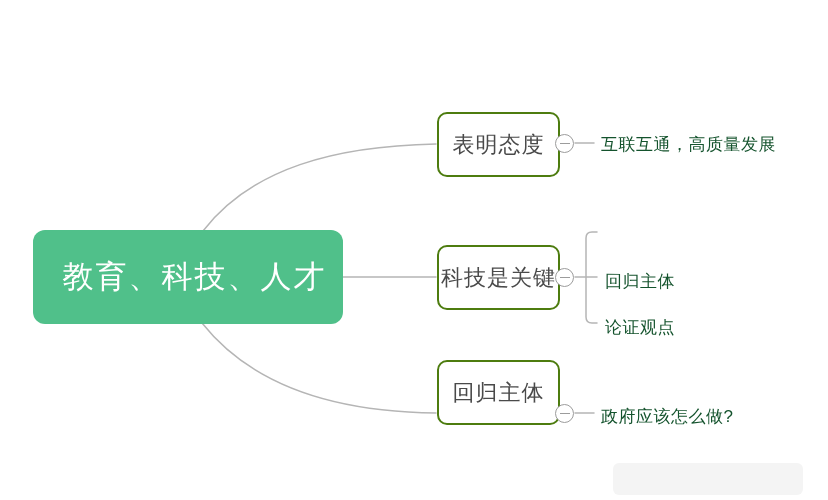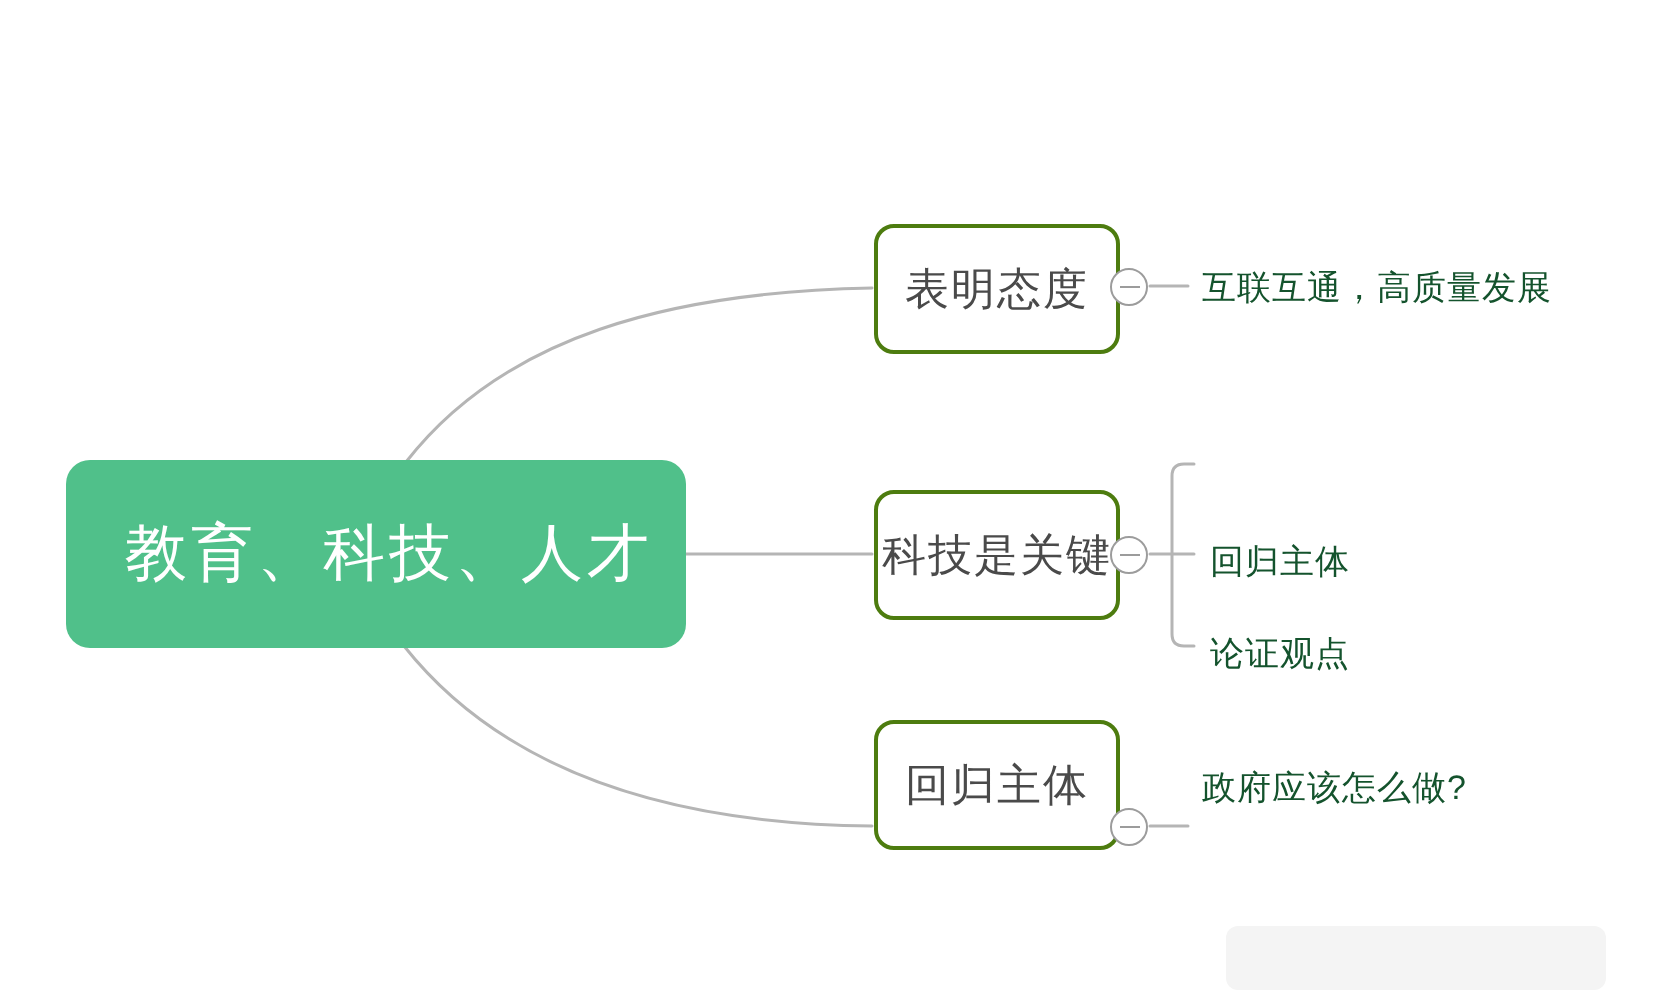--- a/index.html
+++ b/index.html
@@ -89,21 +89,21 @@
     transform: translateY(-50%);
     font-size: 17px;
     color: #14532d;
     white-space: nowrap;
     letter-spacing: 0.5px;
   }
   .leaf-1-0 { left: 601px; top: 144px; }
   .leaf-2-0 { left: 605px; top: 232px; }
   .leaf-2-1 { left: 605px; top: 281px; }
   .leaf-2-2 { left: 605px; top: 327px; }
-  .leaf-3-0 { left: 601px; top: 394px; }
+  .leaf-3-0 { left: 601px; top: 416px; }
   .watermark-remnant {
     position: absolute;
     left: 613px;
     top: 463px;
     width: 190px;
     height: 32px;
     background: #f4f4f4;
     border-radius: 6px;
   }
 </style>

